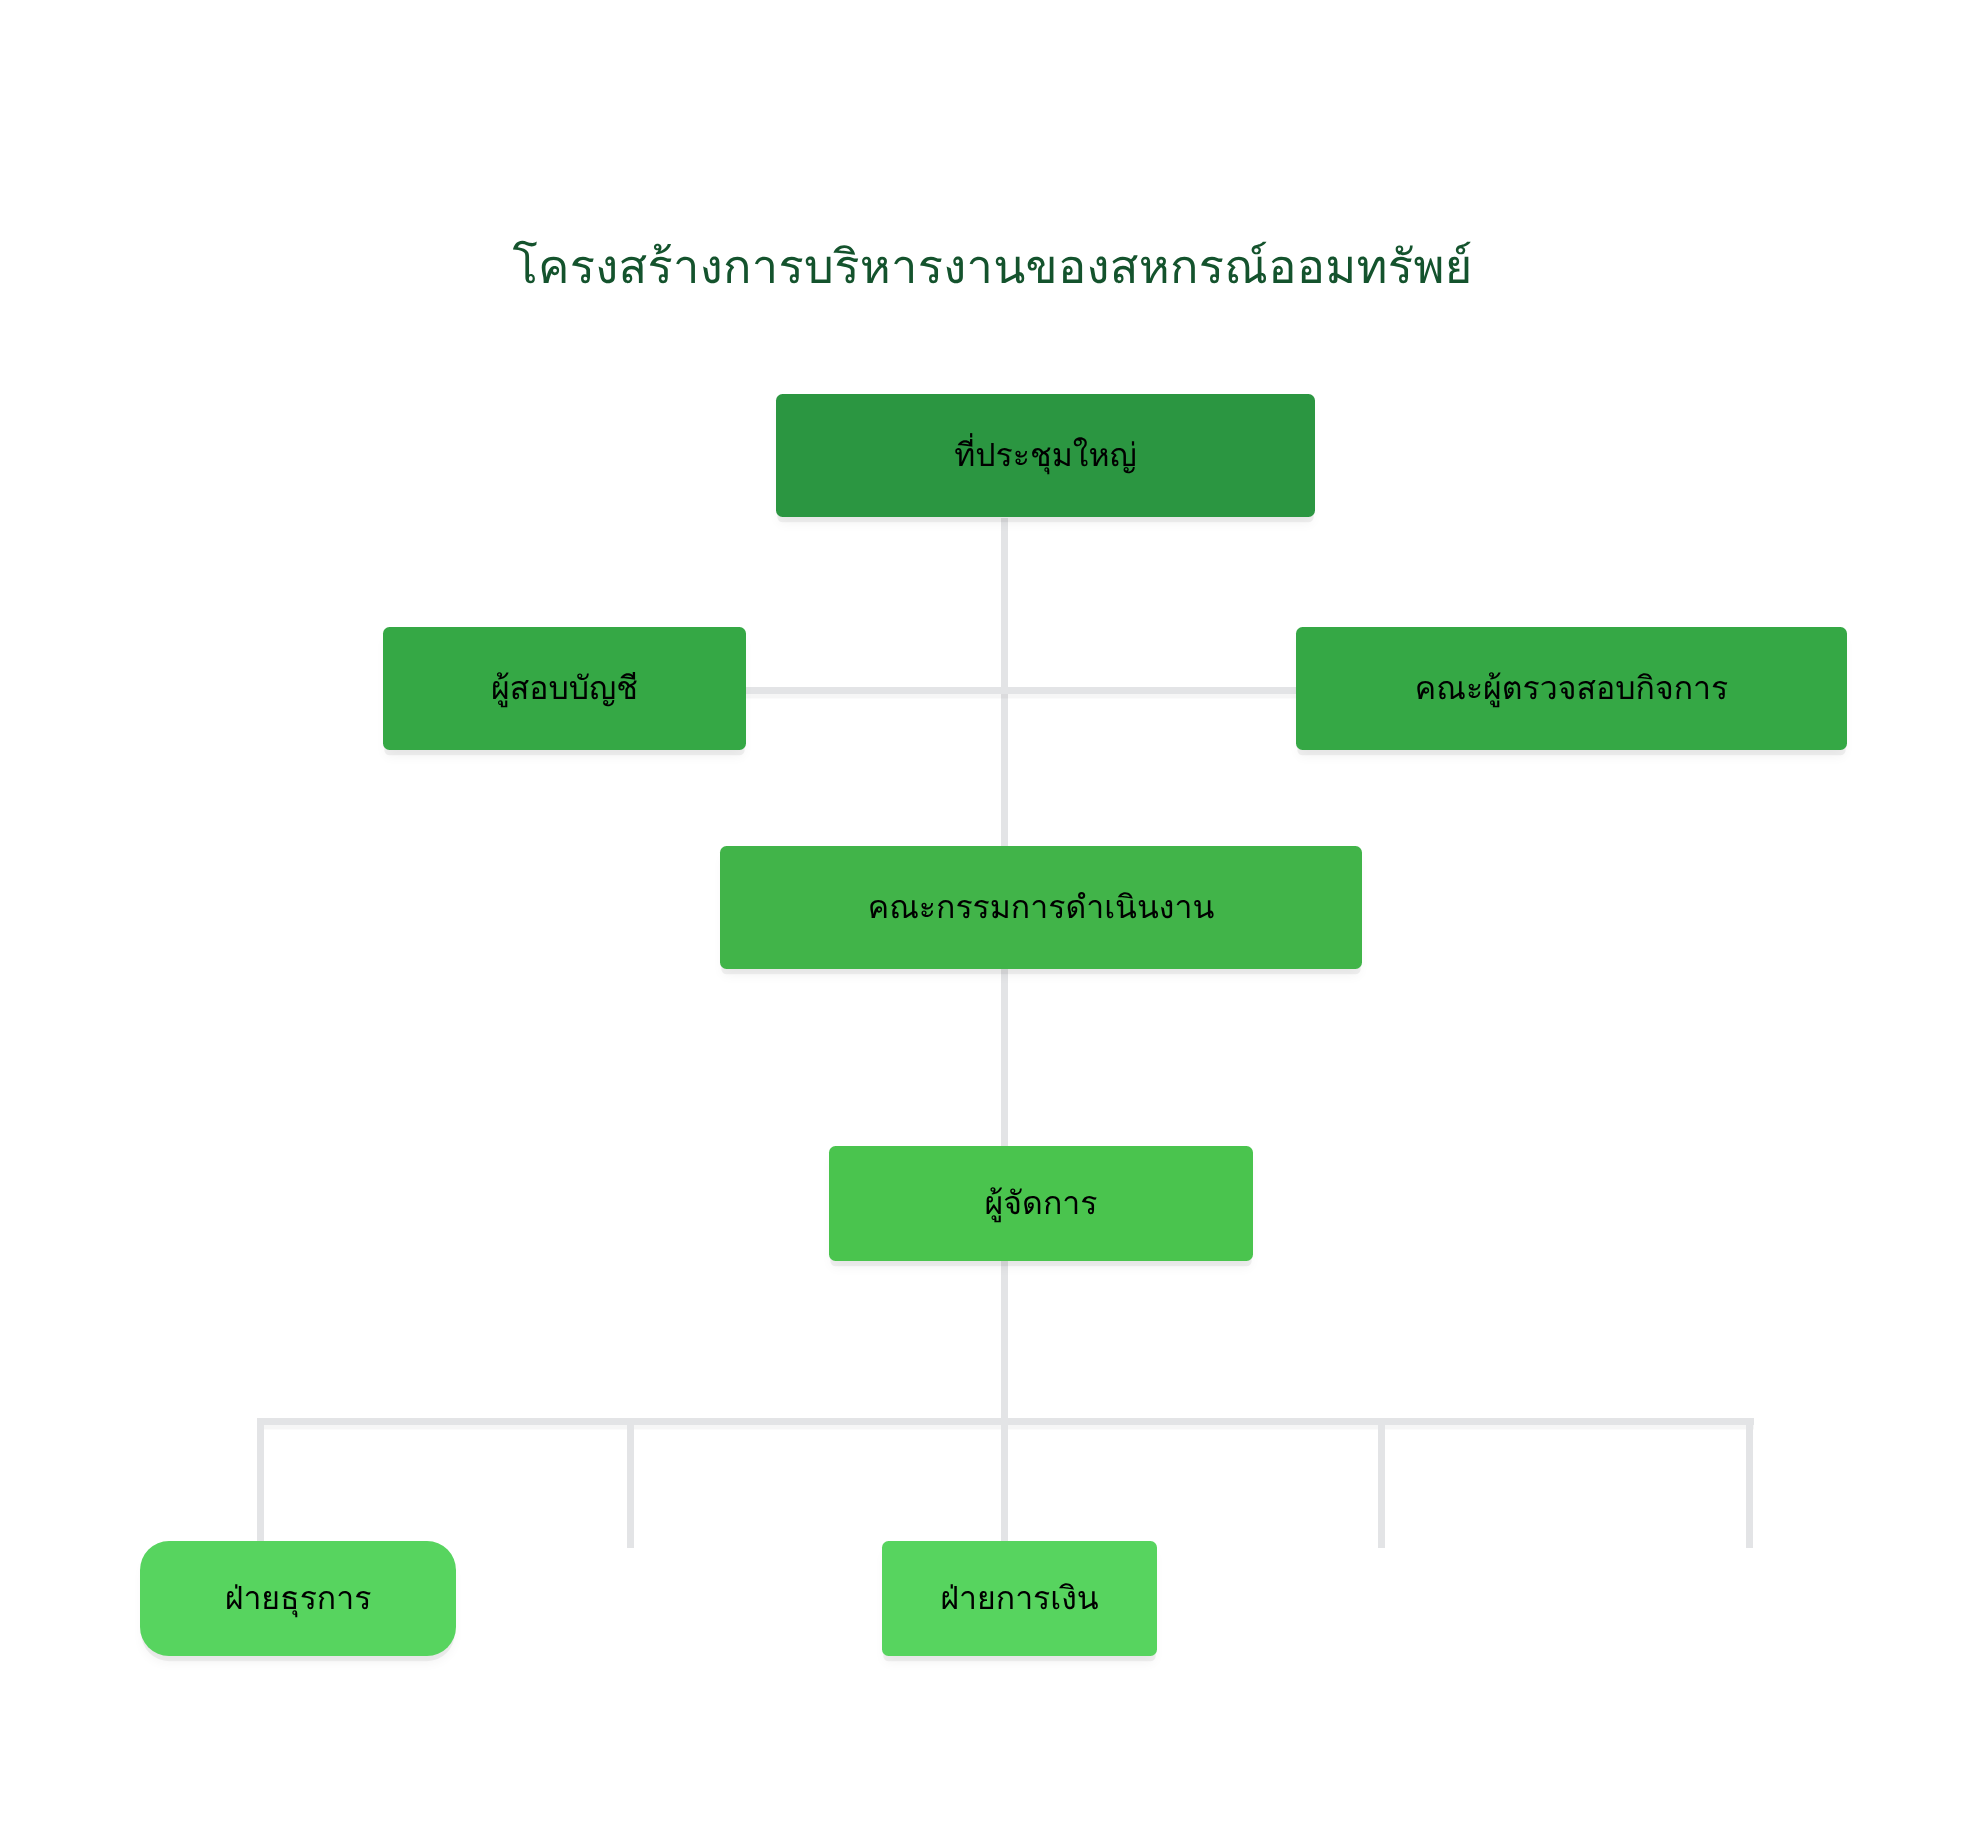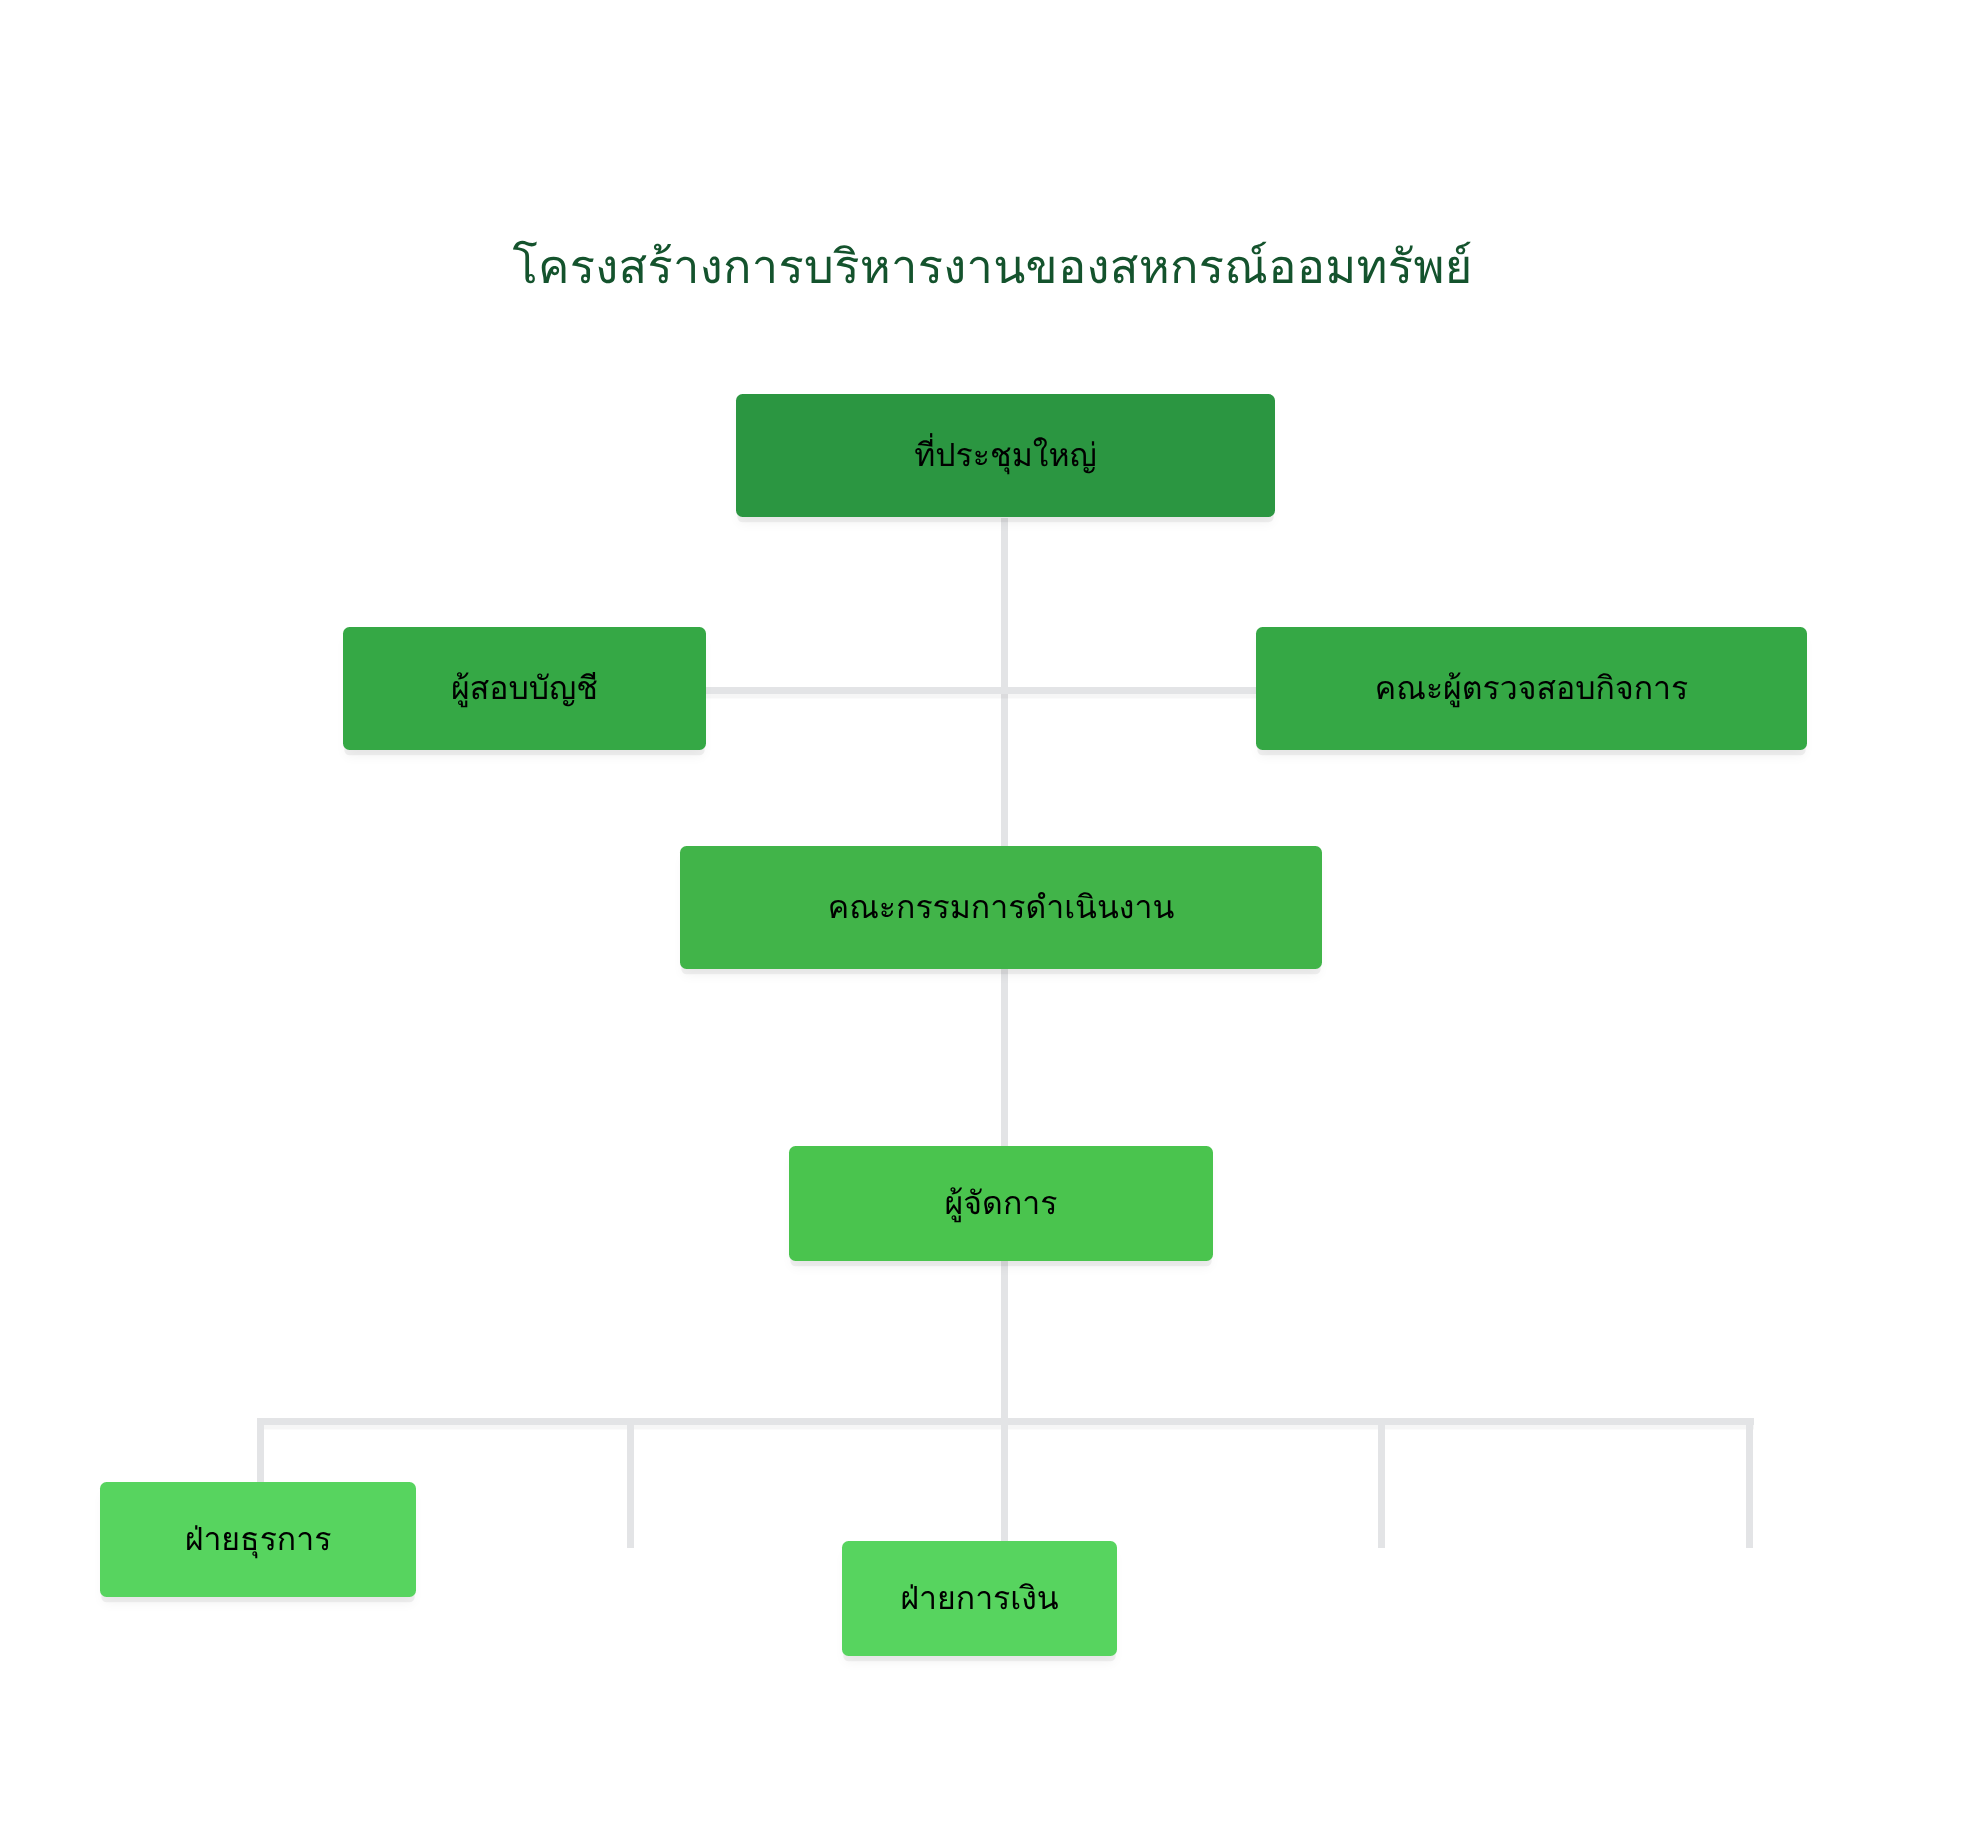--- a/index.html
+++ b/index.html
@@ -61,20 +61,21 @@
     justify-content: center;
     text-align: center;
     color: #000000;
     font-size: 32px;
     line-height: 1.15;
     padding: 0 16px;
     box-shadow: 0 6.5px 0 -1.3px rgba(0,0,0,0.055),
                 0 9px 11.7px -3.9px rgba(0,0,0,0.05);
     white-space: nowrap;
     z-index: 3;
+    margin-left: 40px;
   }
 
   .node.lvl-1 { background: #2b9641; }
   .node.lvl-2 { background: #35a845; }
   .node.lvl-3 { background: #41b449; }
   .node.lvl-4 { background: #4ac44e; text-align: center; }
   .node.lvl-5 { background: #57d45f; }
 </style>
 </head>
 <body>
@@ -112,21 +113,21 @@
   </div>
 
   <div class="node lvl-3" style="left:680px; top:846px; width:642px; height:123px;">
     <span>คณะกรรมการดำเนินงาน</span>
   </div>
 
   <div class="node lvl-4" style="left:789px; top:1146px; width:424px; height:115px;">
     <span>ผู้จัดการ</span>
   </div>
 
-  <div class="node lvl-5" style="left:100px; top:1482px; width:316px; height:115px;">
+  <div class="node lvl-5" style="left:100px; top:1541px; width:316px; height:115px;border-radius:29px;">
     <span>ฝ่ายธุรการ</span>
   </div>
 
 
   <div class="node lvl-5" style="left:842px; top:1541px; width:275px; height:115px;">
     <span>ฝ่ายการเงิน</span>
   </div>
 
 
 

